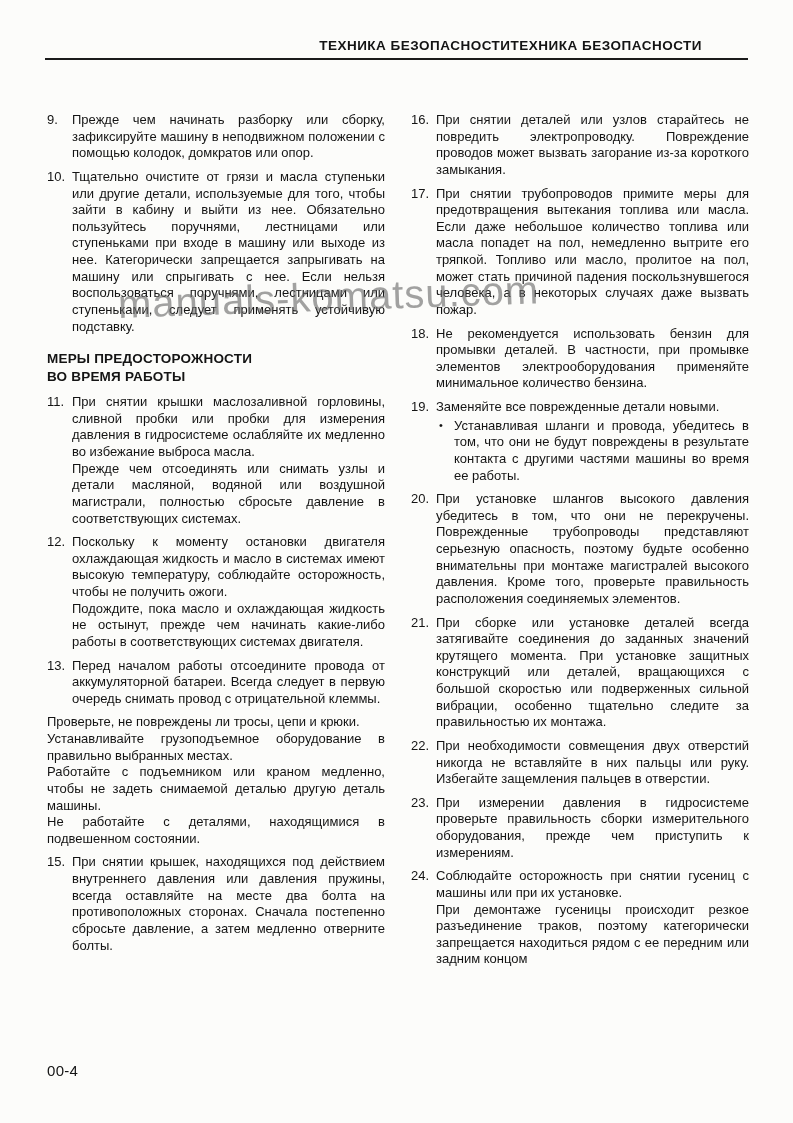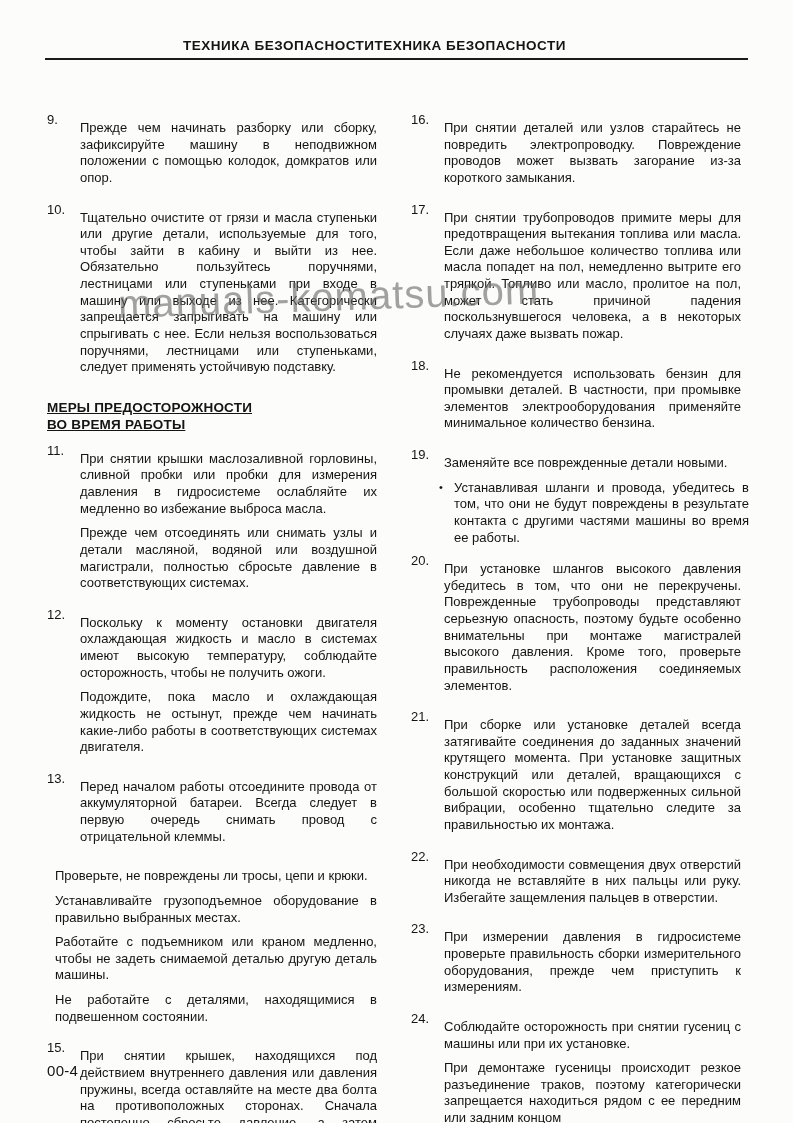--- a/index.html
+++ b/index.html
@@ -10,21 +10,21 @@
     margin: 0 auto;
     background: #fcfcfa;
     color: #141414;
     font-family: "Liberation Sans", sans-serif;
     overflow: hidden;
   }
   .page-header {
     position: absolute;
     top: 38px; left: 47px; right: 45px;
     display: flex;
-    justify-content: center;
+    justify-content: flex-end;
     font-weight: bold;
     font-size: 13.5px;
     letter-spacing: 0.5px;
   }
   .page-header .right-title { margin-right: 46px; }
   .header-rule {
     position: absolute;
     top: 58px; left: 45px; right: 45px;
     height: 0;
     border: none;
@@ -34,28 +34,27 @@
   .columns {
     position: absolute;
     top: 112px; left: 47px; right: 44px;
     display: flex;
     gap: 26px;
   }
   .col { flex: 1 1 0; font-size: 13px; line-height: 1.28; }
   .item { display: flex; margin-bottom: 7px; }
   .num { flex: 0 0 25px; width: 25px; }
   .body { flex: 1 1 auto; min-width: 0; }
-  .body p { margin: 8px; text-align: justify; }
+  .body p { margin: 0; text-align: justify; }
   .section-heading {
     font-size: 13.5px;
     font-weight: bold;
     margin: 15px 0 9px 0;
     line-height: 1.3;
     letter-spacing: 0.2px;
-    text-decoration: underline;
   }
   .bullet-row { display: flex; margin-top: 2px; }
   .bullet-marker { flex: 0 0 15px; width: 15px; padding-left: 3px; font-size: 11px; }
   .bullet-row p { flex: 1 1 auto; margin: 0; text-align: justify; }
   .watermark {
     position: absolute;
     top: 282px; left: 118px;
     font-size: 40px;
     color: rgba(105, 105, 105, 0.62);
     transform: rotate(-2deg);

